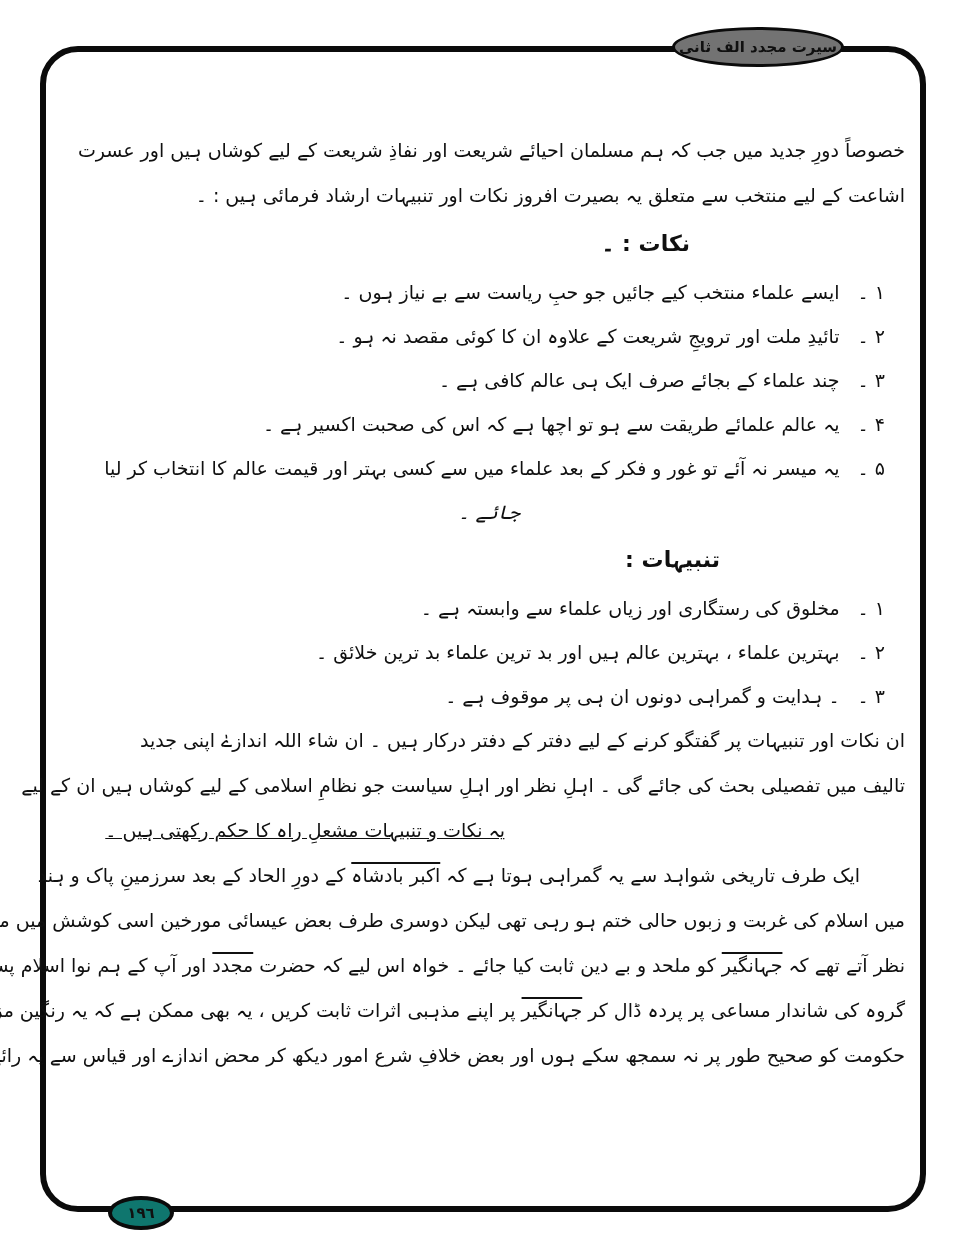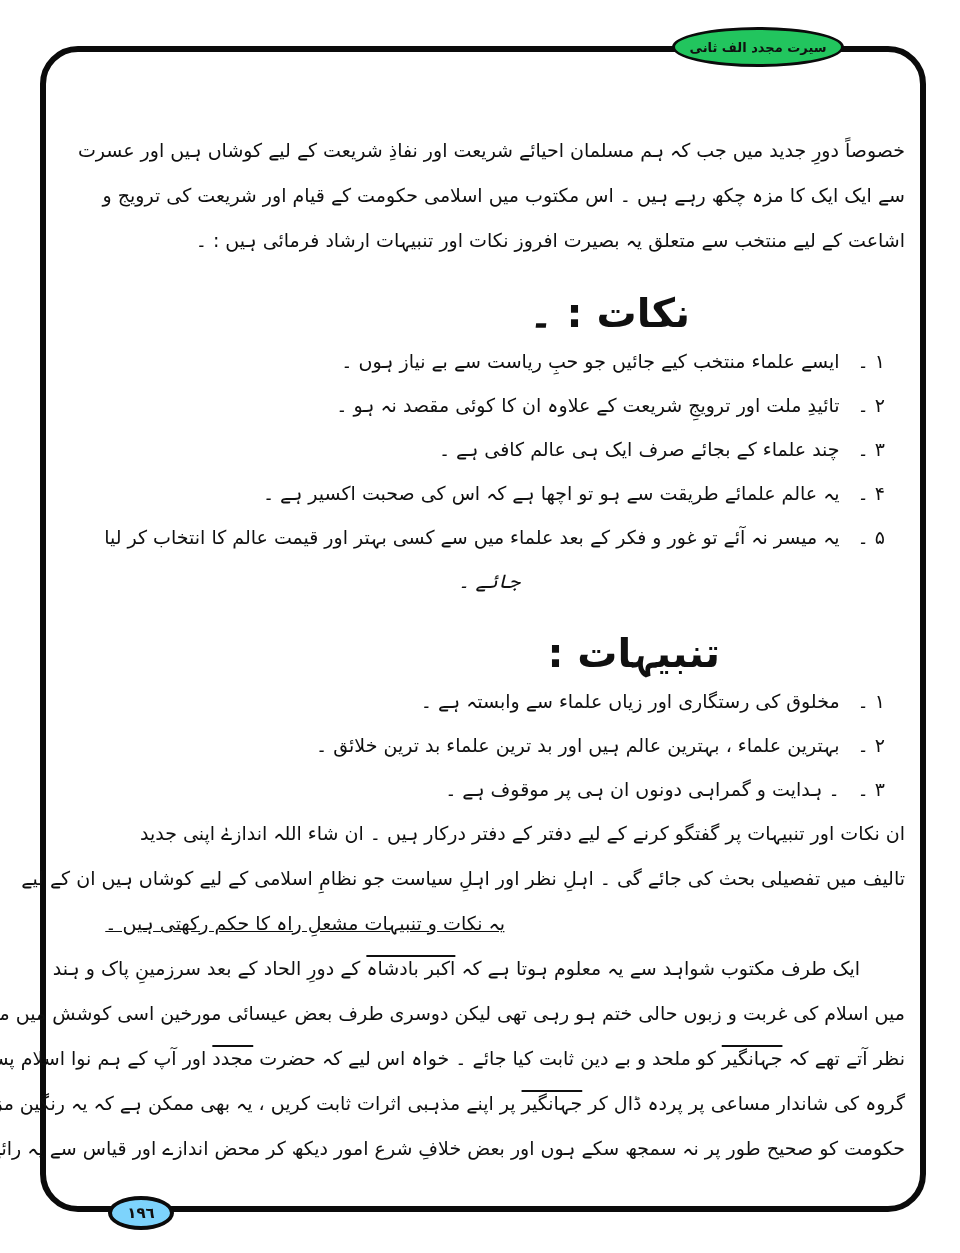--- a/index.html
+++ b/index.html
@@ -9,60 +9,58 @@
     position:relative; width:960px; height:1253px;
     background:#ffffff; color:#101010; overflow:hidden;
     font-family:"DejaVu Sans", sans-serif; direction:rtl;
   }
   .frame {
     position:absolute; left:40px; top:46px; width:886px; height:1166px;
     border:6px solid #0b0b0b; border-radius:38px; background:transparent;
   }
   .header-oval {
     position:absolute; left:672px; top:27px; width:172px; height:40px;
-    background:#22c55e; border:3px solid #0b0b0b; border-radius:50%;
+    background:#737373; border:3px solid #0b0b0b; border-radius:50%;
     display:flex; align-items:center; justify-content:center;
-    z-index:2; font-size:13px; font-weight:bold; white-space:nowrap;text-align:center;
+    z-index:2; font-size:15px; font-weight:bold; white-space:nowrap;text-align:center;
   }
   .pagenum-oval {
     position:absolute; left:108px; top:1196px; width:66px; height:34px;
-    background:#7dd3fc; border:4px solid #0b0b0b; border-radius:50%;
+    background:#0f766e; border:4px solid #0b0b0b; border-radius:50%;
     display:flex; align-items:center; justify-content:center;
     z-index:2; font-size:15px; font-weight:bold;
   }
   .content {
     position:absolute; top:128px; right:55px; left:118px;
     text-align:right; font-size:19px; z-index:1;
   }
   .block { display:block; }
   .line { height:45px; line-height:45px; white-space:nowrap; }
   .heading {
-    font-size:40px; font-weight:bold; height:52px; line-height:52px;
+    font-size:22px; font-weight:bold; height:52px; line-height:52px;
     white-space:nowrap;
-    margin-top:24px;
   }
   .item { padding-right:20px; }
   .item .line { height:44px; line-height:44px; }
   .num { display:inline-block; margin-left:18px; }
   .ov { text-decoration:overline; text-decoration-thickness:2px; }
 </style>
 </head>
 <body>
 
 <div class="page">
   <div class="frame"></div>
 
   <div class="header-oval">
     <span>سیرت مجدد الف ثانی</span>
   </div>
 
   <div class="content">
       <div class="block para">
         <div class="line"><span>خصوصاً دورِ جدید میں جب کہ ہم مسلمان احیائے شریعت اور نفاذِ شریعت کے لیے کوشاں ہیں اور عسرت</span></div>
-        <div class="line"><span>سے ایک ایک کا مزہ چکھ رہے ہیں ۔ اس مکتوب میں اسلامی حکومت کے قیام اور شریعت کی ترویج و</span></div>
         <div class="line"><span>اشاعت کے لیے منتخب سے متعلق یہ بصیرت افروز نکات اور تنبیہات ارشاد فرمائی ہیں : ۔</span></div>
       </div>
       <div class="block heading" style="padding-right: 215px;">نکات : ۔</div>
       <div class="block item">
         <div class="line"><span class="num">۱ ۔</span><span>ایسے علماء منتخب کیے جائیں جو حبِ ریاست سے بے نیاز ہوں ۔</span></div>
       </div>
       <div class="block item">
         <div class="line"><span class="num">۲ ۔</span><span>تائیدِ ملت اور ترویجِ شریعت کے علاوہ ان کا کوئی مقصد نہ ہو ۔</span></div>
       </div>
       <div class="block item">
@@ -84,21 +82,21 @@
       </div>
       <div class="block item">
         <div class="line"><span class="num">۳ ۔</span><span>۔ ہدایت و گمراہی دونوں ان ہی پر موقوف ہے ۔</span></div>
       </div>
       <div class="block para">
         <div class="line"><span>ان نکات اور تنبیہات پر گفتگو کرنے کے لیے دفتر کے دفتر درکار ہیں ۔ ان شاء اللہ اندازےٰ اپنی جدید</span></div>
         <div class="line"><span>تالیف میں تفصیلی بحث کی جائے گی ۔ اہلِ نظر اور اہلِ سیاست جو نظامِ اسلامی کے لیے کوشاں ہیں ان کے لیے</span></div>
         <div class="line" style="padding-right: 400px; text-decoration: underline;"><span>یہ نکات و تنبیہات مشعلِ راہ کا حکم رکھتی ہیں ۔</span></div>
       </div>
       <div class="block para">
-        <div class="line" style="padding-right: 45px;"><span>ایک طرف مکتوب شواہد سے یہ معلوم ہوتا ہے کہ </span><span class="ov">اکبر بادشاہ</span><span> کے دورِ الحاد کے بعد سرزمینِ پاک و ہند</span></div>
+        <div class="line" style="padding-right: 45px;"><span>ایک طرف تاریخی شواہد سے یہ گمراہی ہوتا ہے کہ </span><span class="ov">اکبر بادشاہ</span><span> کے دورِ الحاد کے بعد سرزمینِ پاک و ہند</span></div>
         <div class="line"><span>میں اسلام کی غربت و زبوں حالی ختم ہو رہی تھی لیکن دوسری طرف بعض عیسائی مورخین اسی کوشش میں مصروف</span></div>
         <div class="line"><span>نظر آتے تھے کہ </span><span class="ov">جہانگیر</span><span> کو ملحد و بے دین ثابت کیا جائے ۔ خواہ اس لیے کہ حضرت </span><span class="ov">مجدد</span><span> اور آپ کے ہم نوا اسلام پسند</span></div>
         <div class="line"><span>گروہ کی شاندار مساعی پر پردہ ڈال کر </span><span class="ov">جہانگیر</span><span> پر اپنے مذہبی اثرات ثابت کریں ، یہ بھی ممکن ہے کہ یہ رنگین مزاج</span></div>
         <div class="line"><span>حکومت کو صحیح طور پر نہ سمجھ سکے ہوں اور بعض خلافِ شرع امور دیکھ کر محض اندازے اور قیاس سے یہ رائے</span></div>
       </div>
     </div>
 
   <div class="pagenum-oval">
     <span>١٩٦</span>
   </div>

